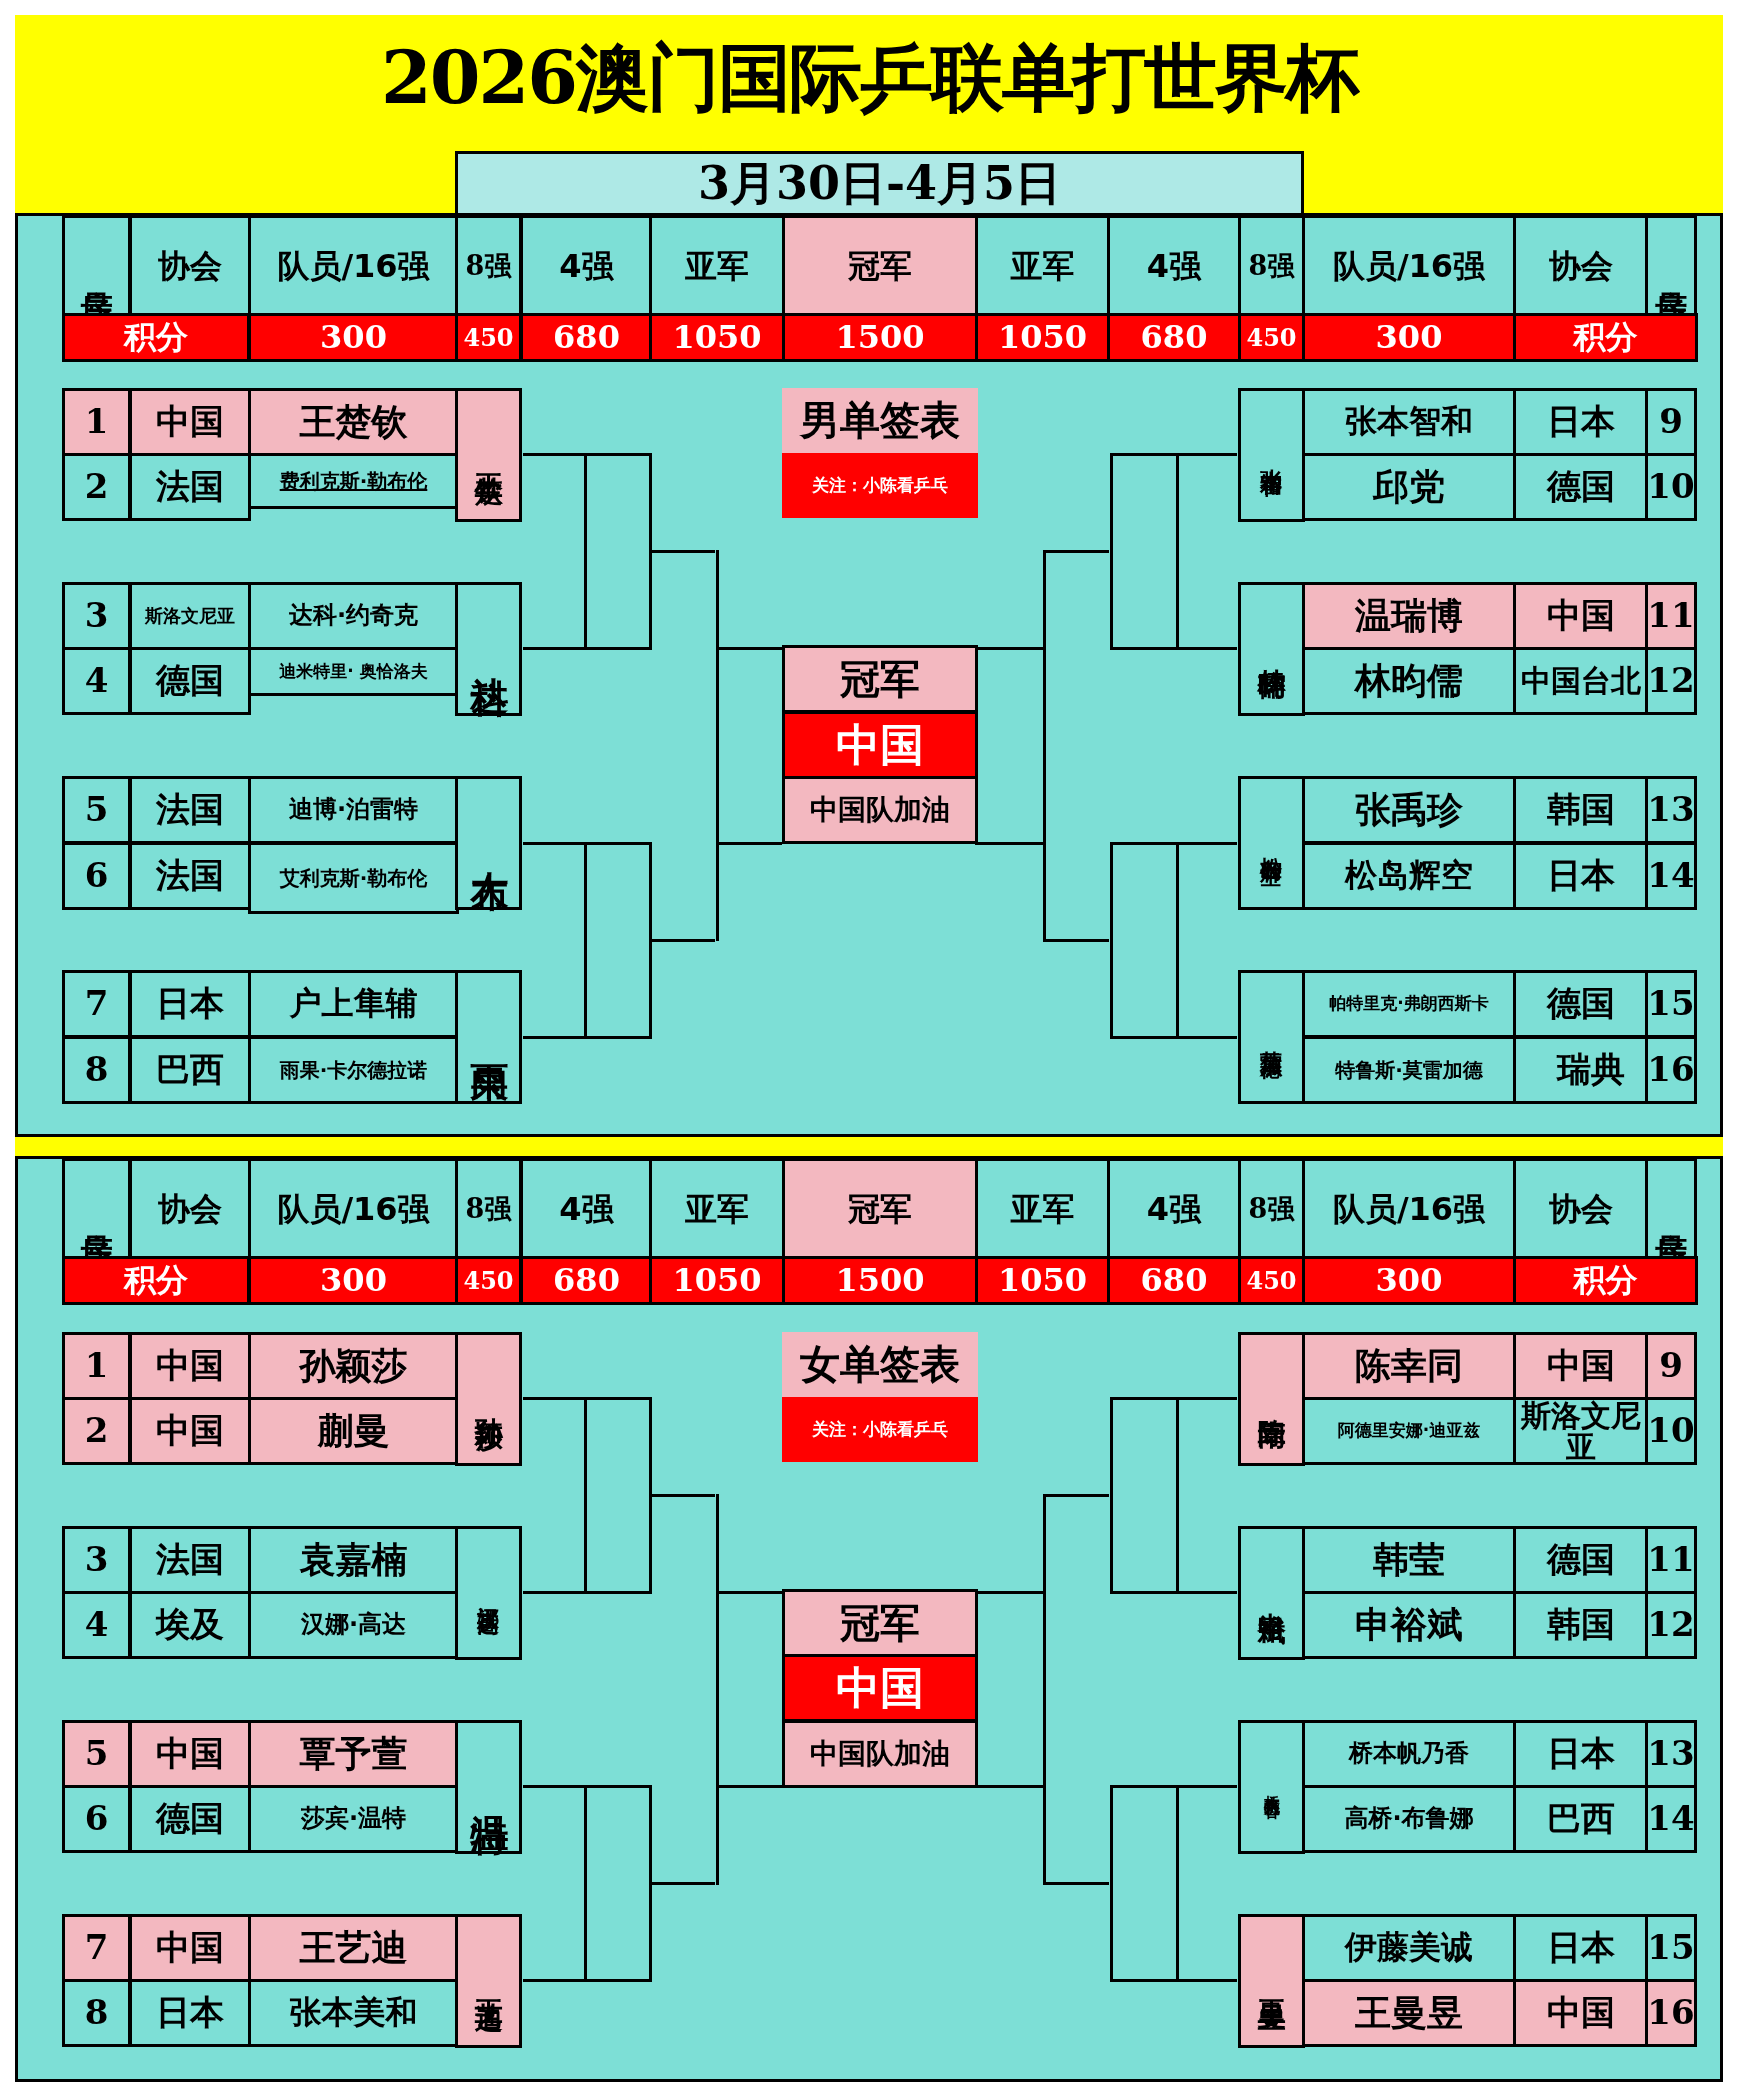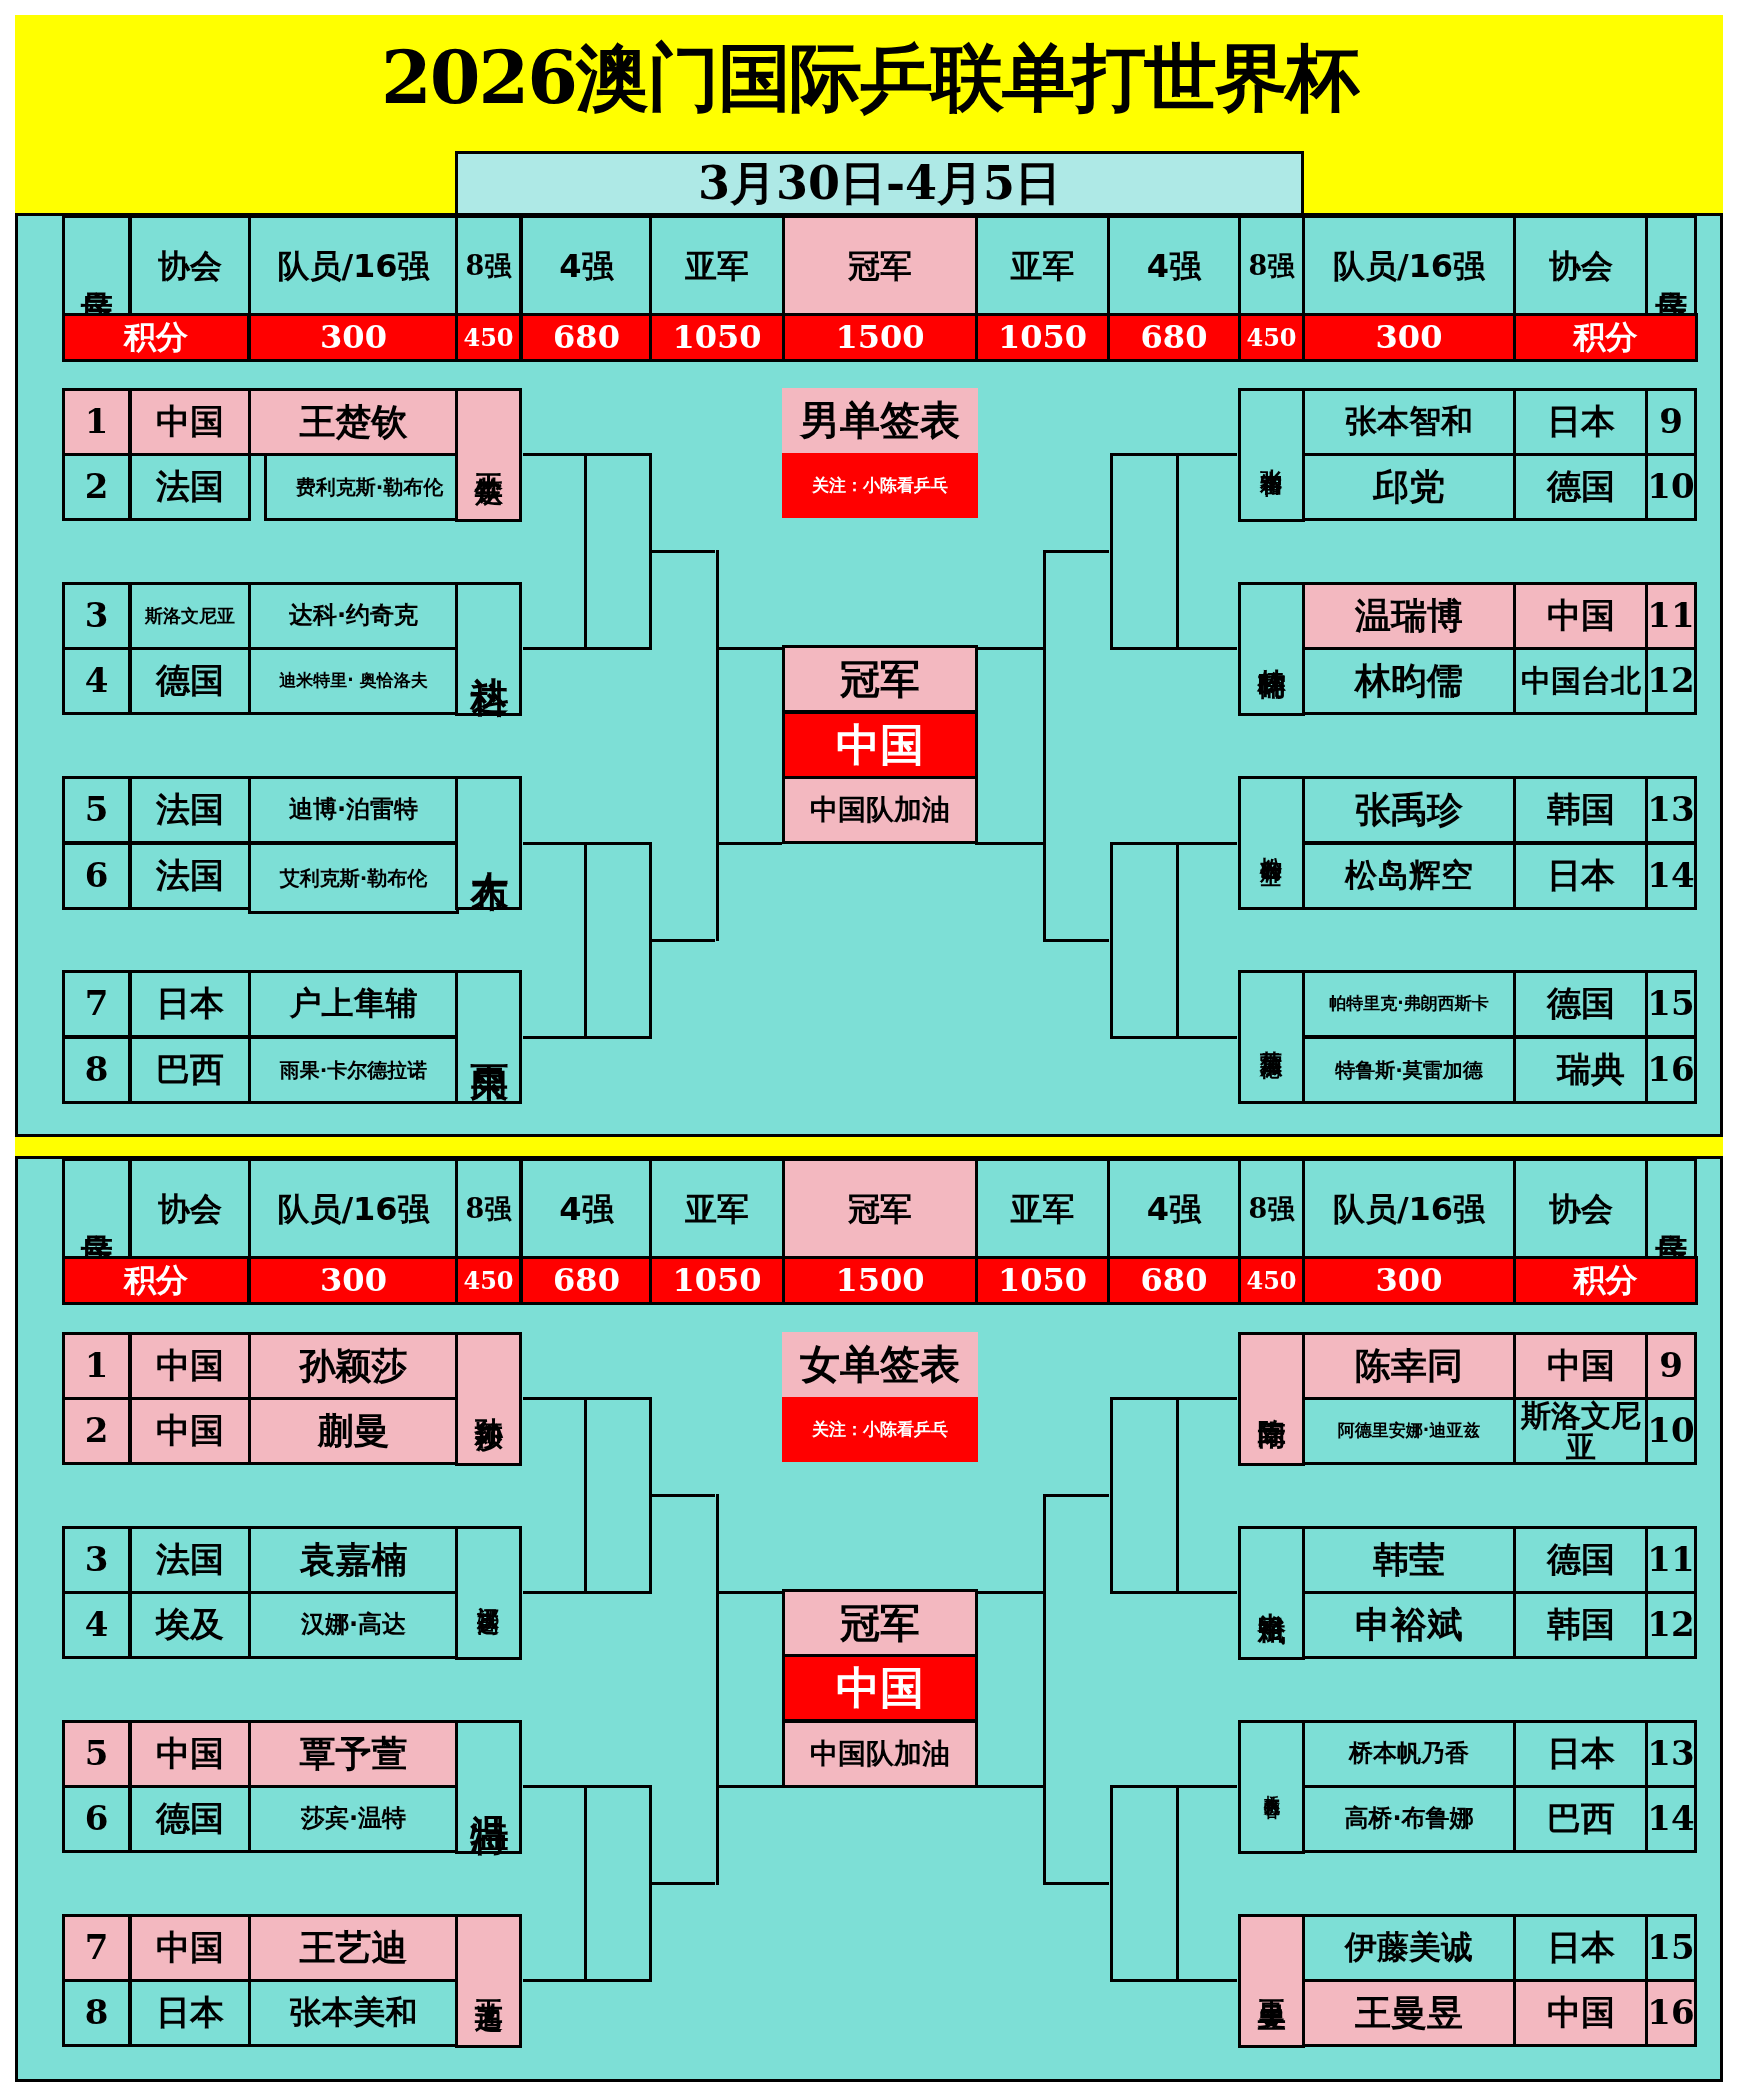--- a/index.html
+++ b/index.html
@@ -112,42 +112,42 @@
     </div>
     <div class="cell pink" style="left:248px;top:388px;width:211px;height:68px;font-size:36px;">
       <span>王楚钦</span>
     </div>
     <div class="cell teal serif" style="left:62px;top:453px;width:69px;height:68px;font-size:34px;">
       <span>2</span>
     </div>
     <div class="cell teal" style="left:129px;top:453px;width:122px;height:68px;font-size:34px;">
       <span>法国</span>
     </div>
-    <div class="cell teal" style="left:264px;top:453px;width:211px;height:68px;font-size:20px;">
+    <div class="cell teal" style="left:248px;top:453px;width:211px;height:56px;font-size:20px;text-decoration:underline;">
       <span>费利克斯·勒布伦</span>
     </div>
     <div class="cell pink vert" style="left:455px;top:388px;width:67px;height:134px;font-size:28px;">
       <span>王楚钦</span>
     </div>
     <div class="cell teal serif" style="left:62px;top:582px;width:69px;height:68px;font-size:34px;">
       <span>3</span>
     </div>
     <div class="cell teal" style="left:129px;top:582px;width:122px;height:68px;font-size:18px;">
       <span>斯洛文尼亚</span>
     </div>
     <div class="cell teal" style="left:248px;top:582px;width:211px;height:68px;font-size:24px;">
       <span>达科·约奇克</span>
     </div>
     <div class="cell teal serif" style="left:62px;top:647px;width:69px;height:68px;font-size:34px;">
       <span>4</span>
     </div>
     <div class="cell teal" style="left:129px;top:647px;width:122px;height:68px;font-size:34px;">
       <span>德国</span>
     </div>
-    <div class="cell teal" style="left:248px;top:647px;width:211px;height:68px;font-size:17px;">
+    <div class="cell teal" style="left:248px;top:647px;width:211px;height:49px;font-size:17px;">
       <span>迪米特里· 奥恰洛夫</span>
     </div>
     <div class="cell teal vert" style="left:455px;top:582px;width:67px;height:134px;font-size:38px;">
       <span>达科</span>
     </div>
     <div class="cell teal serif" style="left:62px;top:776px;width:69px;height:68px;font-size:34px;">
       <span>5</span>
     </div>
     <div class="cell teal" style="left:129px;top:776px;width:122px;height:68px;font-size:34px;">
       <span>法国</span>

